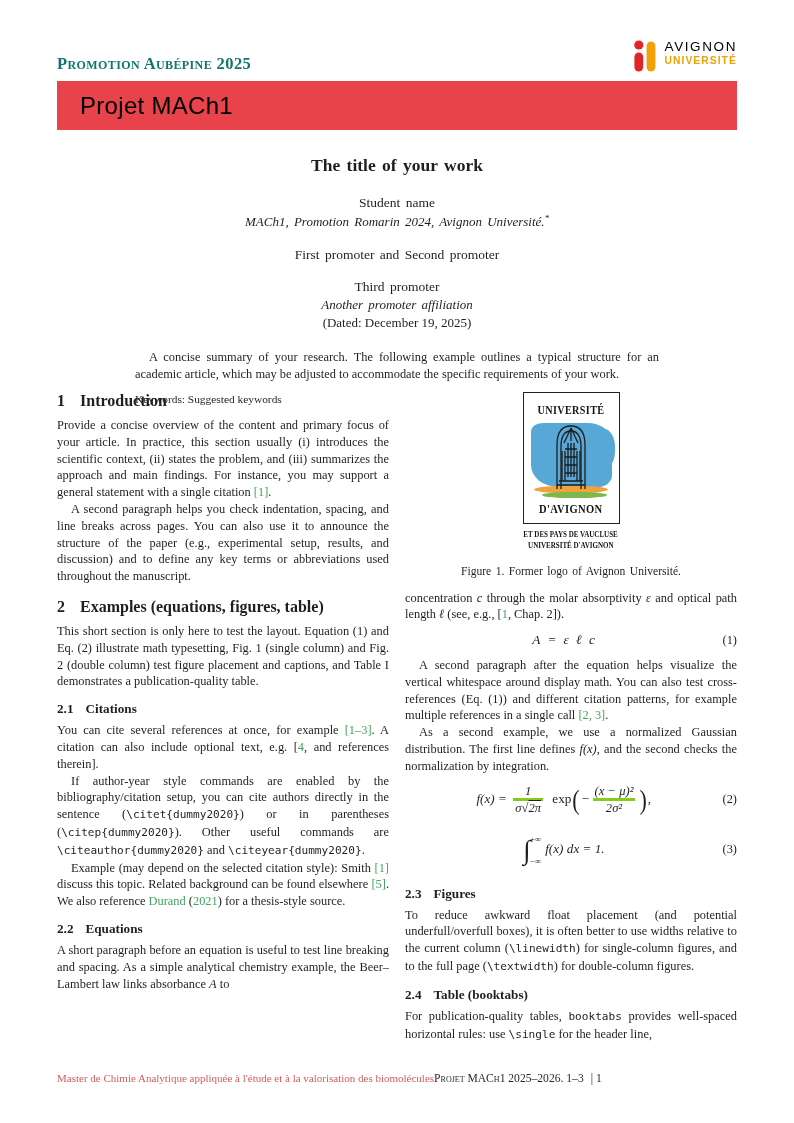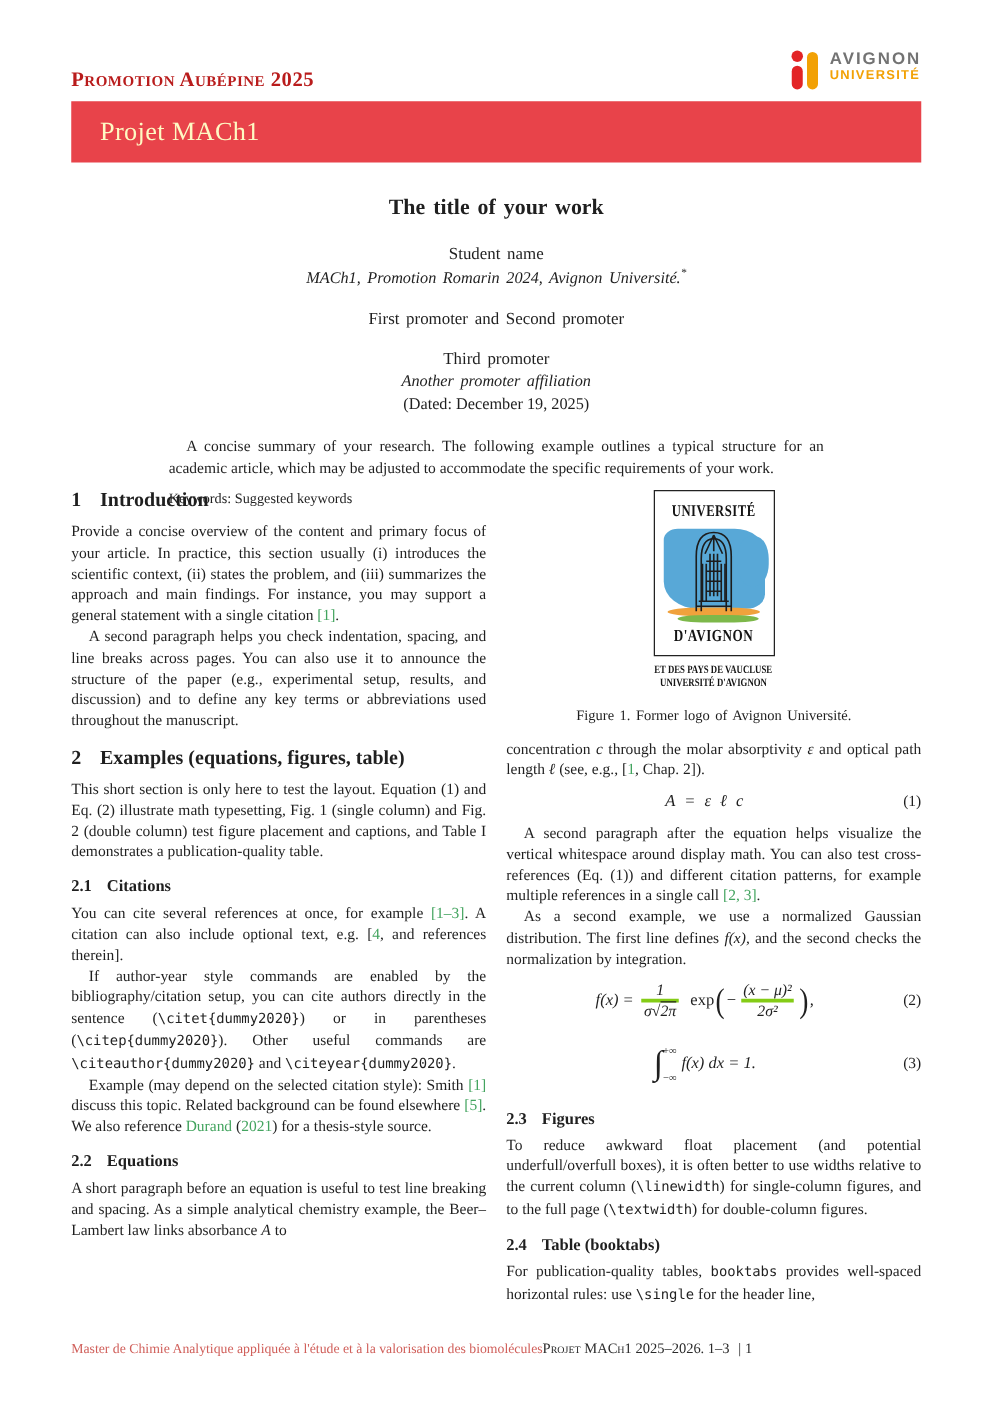--- a/index.html
+++ b/index.html
@@ -6,33 +6,33 @@
   .page{
     position:relative;width:794px;height:1123px;background:#fff;
     font-family:"Liberation Serif", serif;color:#1f1f1f;overflow:hidden;margin:0 auto;
   }
   .inner{padding:30px 57px 0 57px;}
 
   
   .header-row{display:flex;justify-content:space-between;align-items:flex-end;height:46px;}
   .promo{
     font-variant:small-caps;font-weight:600;font-size:16.5px;letter-spacing:.4px;
-    color:#b91c1c;padding-bottom:2px;
+    color:#0f766e;padding-bottom:2px;
   }
   .au-logo{display:flex;align-items:flex-start;gap:6px;transform:translateY(-2px);}
   .au-text{display:flex;flex-direction:column;line-height:1;font-family:"Liberation Sans",sans-serif;}
-  .au-line1{font-weight:700;font-size:13.5px;letter-spacing:1.6px;color:#737373;}
+  .au-line1{font-weight:400;font-size:13.5px;letter-spacing:1.6px;color:#000000;}
   .au-line2{font-weight:700;font-size:10.3px;letter-spacing:1.05px;color:#f2a105;margin-top:2px;}
 
   .banner{
     margin-top:5px;height:49px;background:#e8434a;display:flex;align-items:center;
     padding-left:23px;
   }
   .banner-title{
-    color:#fef9c3;font-family:Liberation Serif, serif;font-size:21px;letter-spacing:.3px;
+    color:#000000;font-family:Liberation Sans, sans-serif;font-size:24px;letter-spacing:.3px;
   }
 
   
   .titleblock{text-align:center;}
   .doc-title{margin-top:25px;font-size:17.5px;font-weight:700;word-spacing:2px;}
   .author{margin-top:19px;font-size:13.5px;word-spacing:2px;}
   .affil{font-size:13px;font-style:italic;word-spacing:2px;margin-top:2px;}
   .group2{margin-top:17px;}
   .group3{margin-top:16px;}
   .promoters{font-size:13.5px;word-spacing:2px;}

